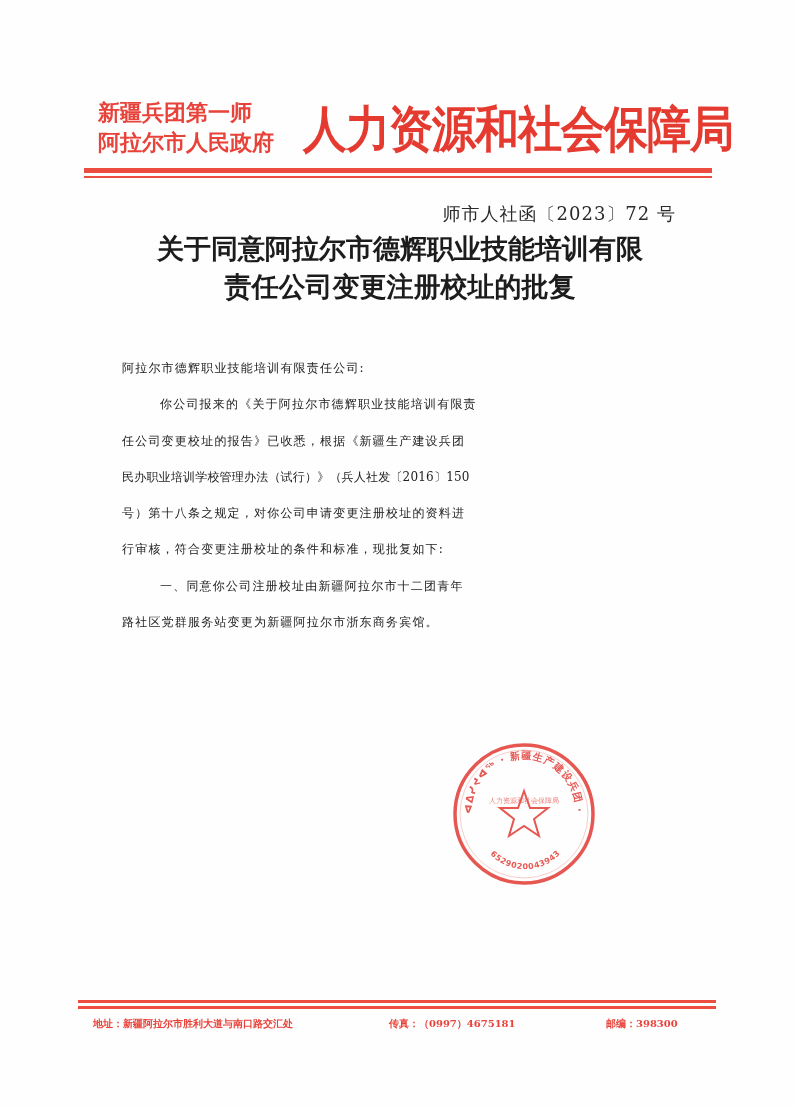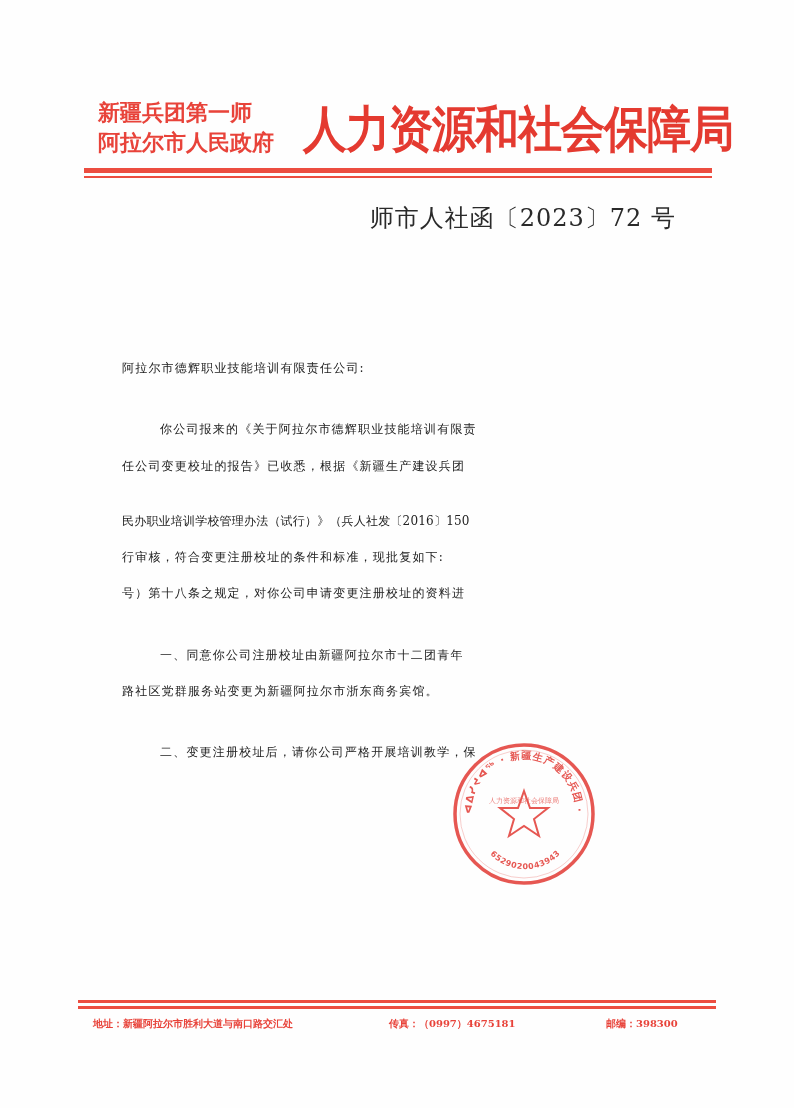--- a/index.html
+++ b/index.html
@@ -67,21 +67,21 @@
       left: 84px;
       width: 628px;
       height: 2px;
       background: #ec4d40;
     }
     .doc-number {
       position: absolute;
       right: 118px;
       top: 202px;
       font-family: "DejaVu Serif", serif;
-      font-size: 24px;
+      font-size: 18px;
       color: #2a2a2a;
       letter-spacing: 1px;
       white-space: nowrap;
     }
     .title {
       position: absolute;
       left: 80px;
       width: 640px;
       top: 230px;
       text-align: center;
@@ -99,21 +99,21 @@
       top: 350px;
       font-family: "DejaVu Serif", serif;
       font-size: 12px;
       line-height: 36.3px;
       color: #222;
     }
     .body-text .line {
       white-space: nowrap;
       letter-spacing: 1.2px;
     }
-    .body-text .indent { padding-left: 38px; margin-top: 25px; }
+    .body-text .indent { padding-left: 38px; }
     .signature {
       position: absolute;
       left: 310px;
       top: 796px;
       font-family: "DejaVu Serif", serif;
       font-size: 18px;
       line-height: 34px;
       color: #222;
       white-space: nowrap;
       z-index: 2;
@@ -166,31 +166,34 @@
       <div>新疆兵团第一师</div>
       <div>阿拉尔市人民政府</div>
     </div>
     <div class="lh-right">人力资源和社会保障局</div>
   </div>
   <div class="rule-thick" style="top:168px;"></div>
   <div class="rule-thin" style="top:176px;"></div>
 
   <div class="doc-number">师市人社函〔2023〕72 号</div>
 
+  <div class="title">
+    <div>关于同意阿拉尔市德辉职业技能培训有限</div>
+    <div>责任公司变更注册校址的批复</div>
+  </div>
 
   <div class="body-text">
     <div class="line">阿拉尔市德辉职业技能培训有限责任公司:</div>
     <div class="line indent">你公司报来的《关于阿拉尔市德辉职业技能培训有限责</div>
     <div class="line">任公司变更校址的报告》已收悉，根据《新疆生产建设兵团</div>
-    <div class="line" style="letter-spacing:0.2px;margin-top:19px;">民办职业培训学校管理办法（试行）》（兵人社发〔2016〕150</div>
+    <div class="line" style="letter-spacing:0.2px;">民办职业培训学校管理办法（试行）》（兵人社发〔2016〕150</div>
+    <div class="line">号）第十八条之规定，对你公司申请变更注册校址的资料进</div>
     <div class="line">行审核，符合变更注册校址的条件和标准，现批复如下:</div>
-    <div class="line">号）第十八条之规定，对你公司申请变更注册校址的资料进</div>
     <div class="line indent">一、同意你公司注册校址由新疆阿拉尔市十二团青年</div>
     <div class="line">路社区党群服务站变更为新疆阿拉尔市浙东商务宾馆。</div>
-    <div class="line indent">二、变更注册校址后，请你公司严格开展培训教学，保</div>
   </div>
 
   <svg class="seal" viewBox="0 0 146 146">
     <defs>
       <path id="sealArcTop" d="M 22 80 A 52 52 0 1 1 124 80" fill="none"></path>
       <path id="sealArcBottom" d="M 38 112 A 48 48 0 0 0 110 112" fill="none"></path>
     </defs>
     <circle cx="73" cy="73" r="69" fill="none" stroke="#e23b35" stroke-width="3.5"></circle>
     <circle cx="73" cy="73" r="64" fill="none" stroke="#e23b35" stroke-width="0.6" opacity="0.5"></circle>
     <polygon points="73,50 79,67 97,67 83,78 88,95 73,85 58,95 63,78 49,67 67,67" fill="none" stroke="#e23b35" stroke-width="2"></polygon>

